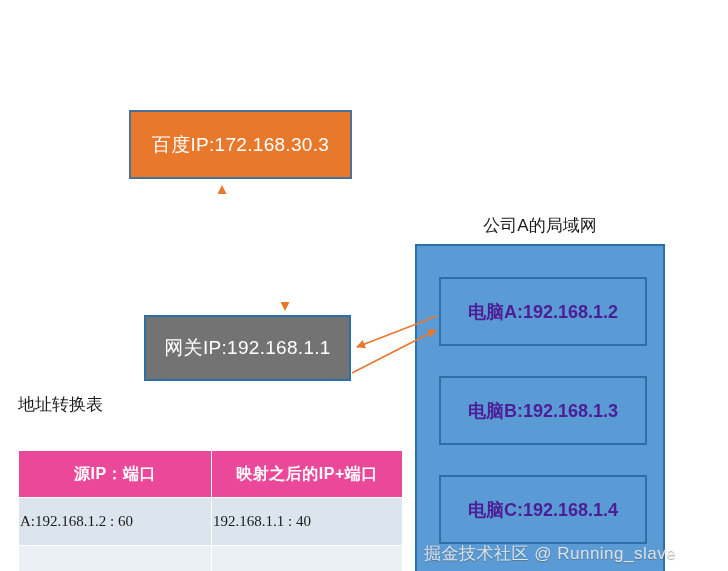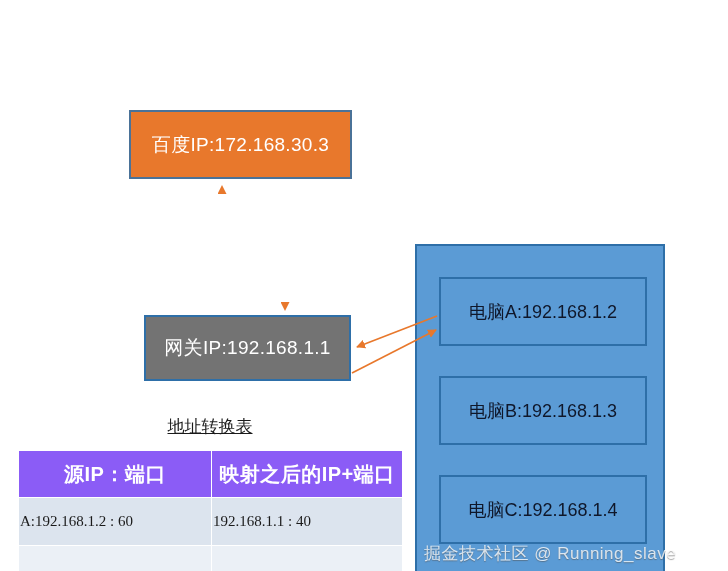--- a/index.html
+++ b/index.html
@@ -82,61 +82,61 @@
     position: absolute;
     left: 22px;
     width: 208px;
     height: 69px;
     box-sizing: border-box;
     background: #5B9BD5;
     border: 2px solid #2E6FA8;
     display: flex;
     align-items: center;
     justify-content: center;
-    color: #0f172a;
+    color: #4c1d95;
     font-size: 18px;
     white-space: nowrap;
+    font-weight: bold;
   }
   #pc-a { top: 31px; }
   #pc-b { top: 130px; text-align: center; }
   #pc-c { top: 229px; }
 
   
   #arrow-layer {
     position: absolute;
     left: 0;
     top: 0;
     width: 728px;
     height: 571px;
     pointer-events: none;
   }
 
   
   #nat-title {
     position: absolute;
     left: 18px;
-    top: 371px;
+    top: 349px;
     width: 384px;
-    text-align: center;
+    text-align: left;
     font-size: 17px;
     color: #1a1a1a;
-    text-decoration: underline;
   }
   #nat-table {
     position: absolute;
     left: 18px;
     top: 406px;
     width: 384px;
     border-collapse: collapse;
     table-layout: fixed;
   }
   #nat-table th {
-    background: #8b5cf6;
+    background: #ec4899;
     color: #ffffff;
-    font-size: 20px;
+    font-size: 16px;
     font-weight: bold;
     height: 44px;
     text-align: center;
     border: 1px solid #ffffff;
     letter-spacing: .5px;
   }
   #nat-table td {
     background: #DCE4EE;
     color: #1a1a1a;
     font-size: 15px;
@@ -169,20 +169,21 @@
 <div id="canvas">
 
   <div id="baidu-node" class="node">
     <span>百度IP:172.168.30.3</span>
   </div>
 
   <div id="gateway-node" class="node">
     <span>网关IP:192.168.1.1</span>
   </div>
 
+  <div id="lan-title">公司A的局域网</div>
 
   <div id="lan-container">
     <div id="pc-a" class="pc-node">
       <span>电脑A:192.168.1.2</span>
     </div>
     <div id="pc-b" class="pc-node">
       <span>电脑B:192.168.1.3</span>
     </div>
     <div id="pc-c" class="pc-node">
       <span>电脑C:192.168.1.4</span>

